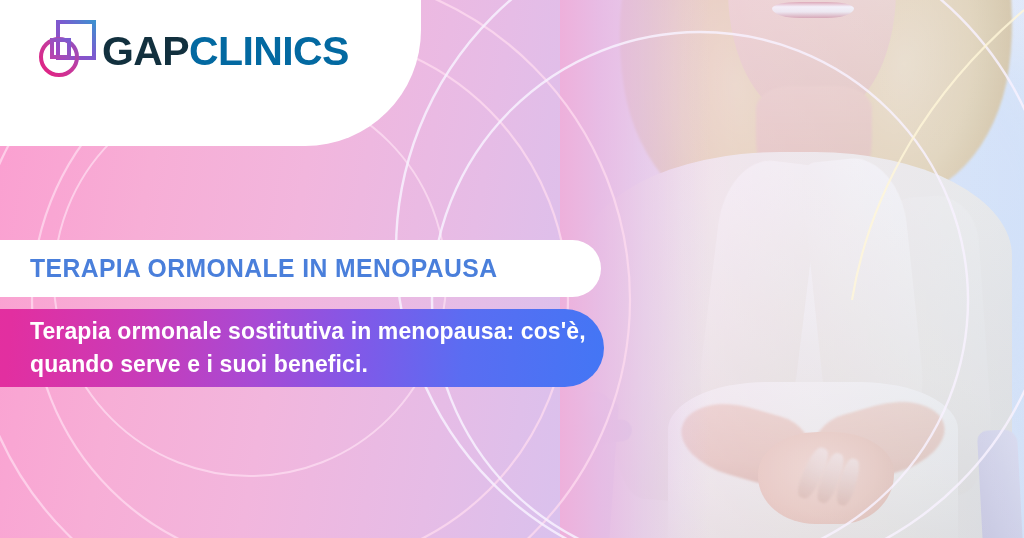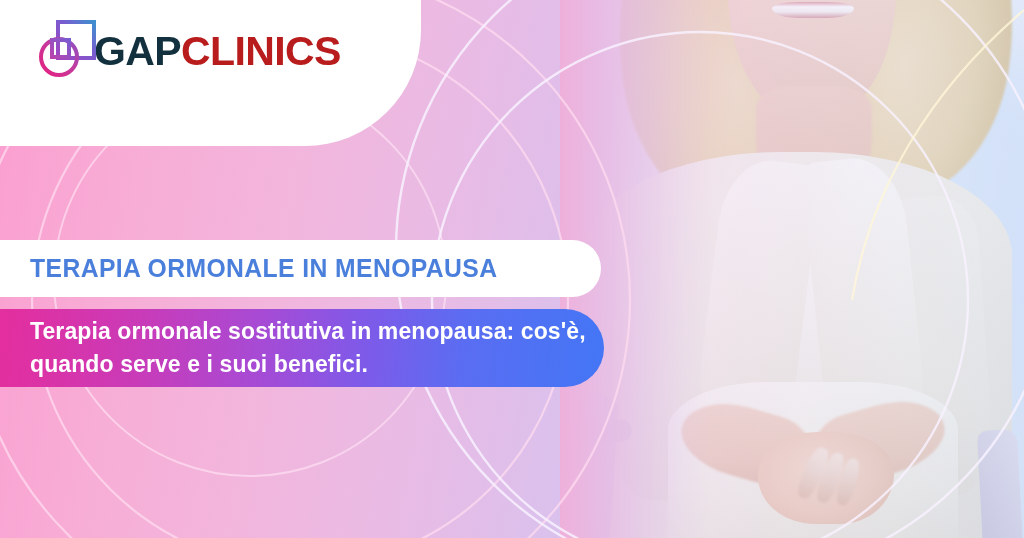--- a/index.html
+++ b/index.html
@@ -259,22 +259,22 @@
   }
   .logo-word {
     font-size:41px;
     font-weight:700;
     letter-spacing:-0.6px;
     line-height:1;
     margin-left:-12px;
     margin-bottom:12px;
     white-space:nowrap;
   }
-  .w-gap { color:#12303e; }
-  .w-clinics { color:#b91c1c; }
+  .w-gap { color:#12303e;margin-left:8px; }
+  .w-clinics { color:#0369a1; }
 
   
   .title-pill {
     position:absolute; left:-40px; top:240px;
     width:641px; height:57px;
     background:#ffffff;
     border-radius:30px;
     display:flex; align-items:center;
   }
   .title-text {

